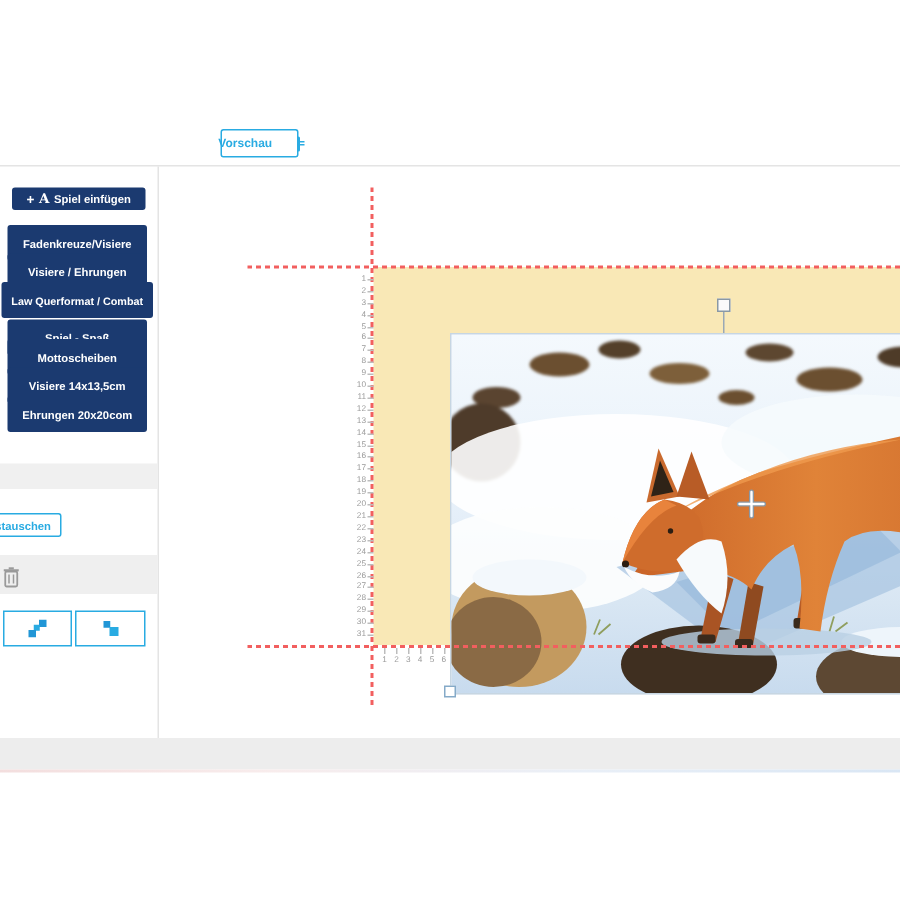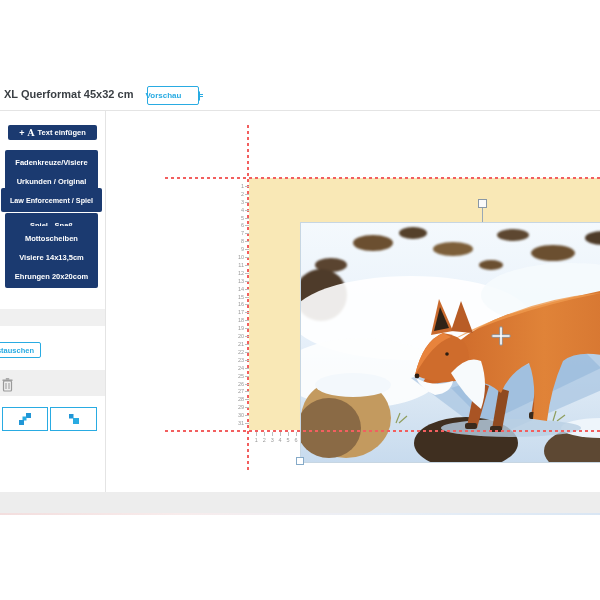--- a/index.html
+++ b/index.html
@@ -54,36 +54,35 @@
   .rot-handle{position:absolute;left:478px;top:199px;width:7px;height:7px;border:1px solid #8a98a5;
       background:#fafafa;z-index:4;cursor:grab;}
   .bl-handle{position:absolute;left:296px;top:457px;width:6px;height:6px;border:1px solid #85aac8;
       background:#fff;z-index:4;cursor:nwse-resize;}
 </style>
 </head>
 <body>
 
 <div class="stage">
 
-  <div class="page-title">XL Querformat 45x32 cm</div>
   <div class="preview-btn">
     <span>Vorschau</span>
     <span class="doc-ico"></span>
   </div>
   <div class="hdr-sep"></div>
   <div class="side-sep"></div>
 
   <div class="navy-btn addtext">
     <span class="plus">+</span>
     <span class="glyphA">A</span>
-    <span>Text einfügen</span>
+    <span>Spiel einfügen</span>
   </div>
   <div class="navy-btn" style="top:150px">Fadenkreuze/Visiere</div>
-  <div class="navy-btn" style="top:169px">Urkunden / Original</div>
-  <div class="navy-btn law" style="top:188px">Law Enforcement / Spiel</div>
+  <div class="navy-btn" style="top:169px">Visiere / Ehrungen</div>
+  <div class="navy-btn law" style="top:188px">Law Querformat / Combat</div>
   <div class="navy-btn" style="top:213px">Spiel - Spaß</div>
   <div class="navy-btn" style="top:226px">Mottoscheiben</div>
   <div class="navy-btn" style="top:245px">Visiere 14x13,5cm</div>
   <div class="navy-btn" style="top:264px">Ehrungen 20x20com</div>
 
   <div class="grey-band1"></div>
   <div class="swap-btn">austauschen</div>
 
   <div class="grey-band2"></div>
   <div class="trash">

